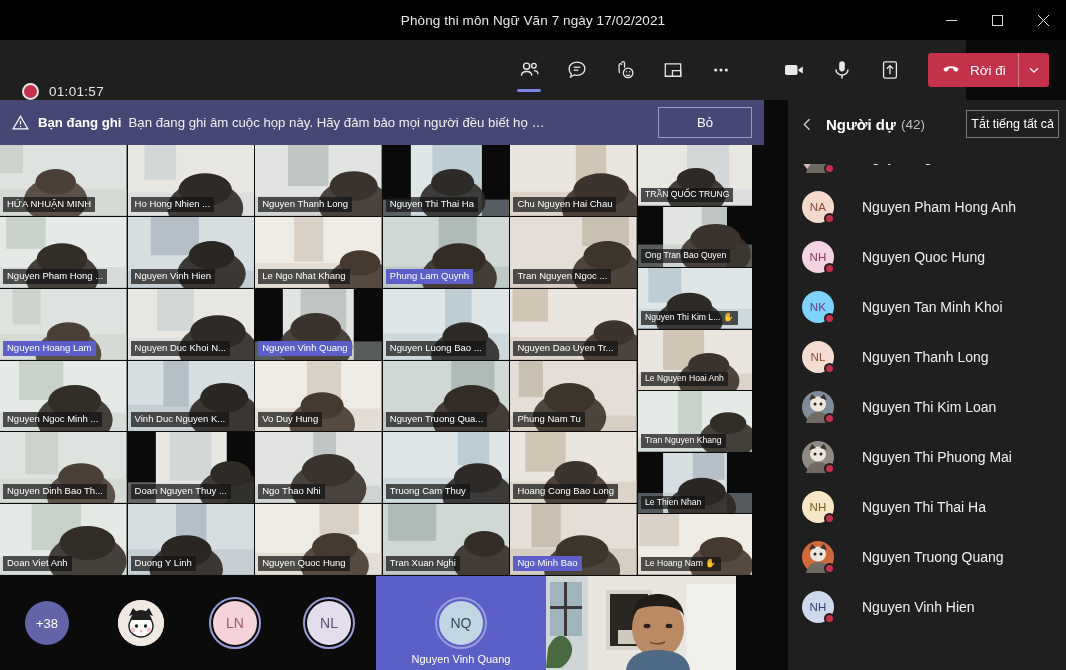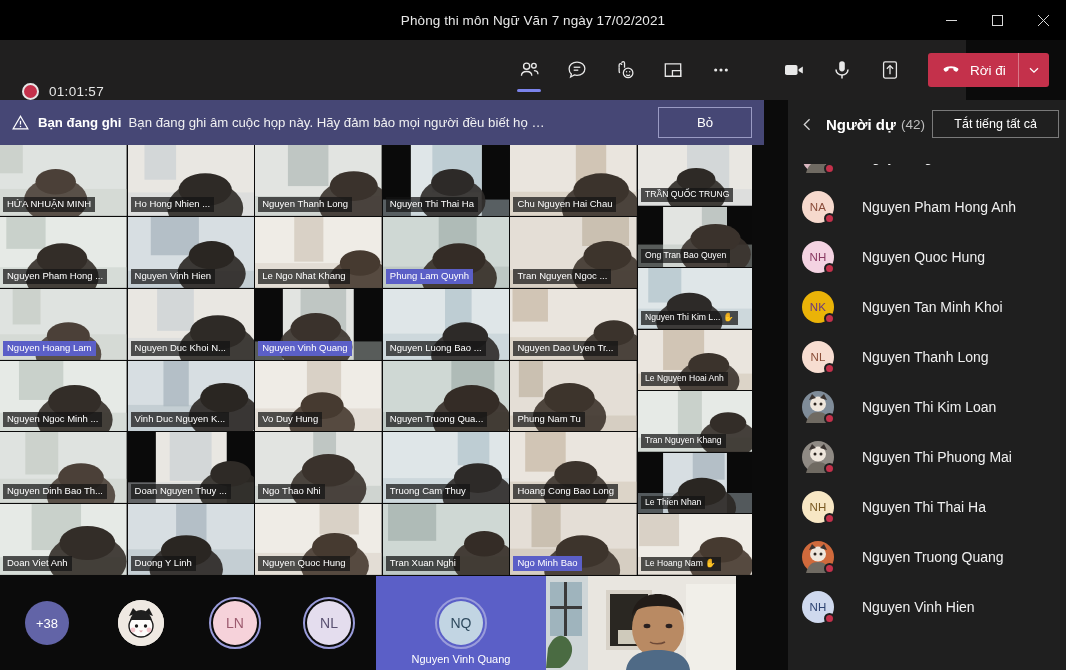--- a/index.html
+++ b/index.html
@@ -149,21 +149,21 @@
   
   .panel {
     position: absolute; top: 100px; left: 788px; width: 314px; height: 570px;
     background: #1f1f1f;
   }
   .panel-head { height: 48px; display: flex; align-items: center; padding: 0 10px 0 12px; }
   .p-back { color: #d4d4d4; width: 18px; display: flex; align-items: center; }
   .p-title { color: #fff; font-size: 15px; font-weight: bold; margin-left: 8px; }
   .p-count { color: #bdbdbd; font-size: 13.5px; margin-left: 5px; font-weight: normal; }
   .p-muteall {
-    margin-left: auto; height: 28px; padding: 0 21px; border: 1px solid #7a7a7a;
+    margin-left: auto; height: 28px; padding: 0 4px; border: 1px solid #7a7a7a;
     color: #fff; font-size: 12.5px; display: flex; align-items: center; cursor: pointer;
     background: transparent; white-space: nowrap;
   }
   .p-close { width: 26px; height: 28px; display: flex; align-items: center; justify-content: center; color: #d4d4d4; margin-left: 7px; }
 
   .p-list { position: relative; height: 522px; overflow: hidden; padding-top: 2px; }
   .p-row { height: 50px; display: flex; align-items: center; padding: 0 12px 0 14px; gap: 16px; }
   .p-av {
     width: 32px; height: 32px; border-radius: 50%; position: relative; flex: none;
     display: flex; align-items: center; justify-content: center;
@@ -845,21 +845,21 @@
     <div class="p-nm">Nguyen Quoc Hung</div>
     <div class="p-mic">
       <svg width="17" height="17" viewBox="0 0 24 24" fill="none" stroke="currentColor" stroke-width="1.5">
              <rect x="9.2" y="3.4" width="5.6" height="10" rx="2.8" fill="currentColor" stroke="none"></rect>
              <path d="M6 11.4c0 3.3 2.7 5.6 6 5.6s6-2.3 6-5.6"></path>
              <line x1="12" y1="17" x2="12" y2="20.4"></line>
             </svg>
     </div>
         </div>
         <div class="p-row">
-    <div class="p-av" style="background:#eab308;color:#6b3a7c;">
+    <div class="p-av" style="background:#7dd3fc;color:#6b3a7c;">
       NK
       <span class="pres"></span>
     </div>
     <div class="p-nm">Nguyen Tan Minh Khoi</div>
     <div class="p-mic">
       <svg width="17" height="17" viewBox="0 0 24 24" fill="none" stroke="currentColor" stroke-width="1.5">
              <rect x="9.2" y="3.4" width="5.6" height="10" rx="2.8" fill="currentColor" stroke="none"></rect>
              <path d="M6 11.4c0 3.3 2.7 5.6 6 5.6s6-2.3 6-5.6"></path>
              <line x1="12" y1="17" x2="12" y2="20.4"></line>
             </svg>

